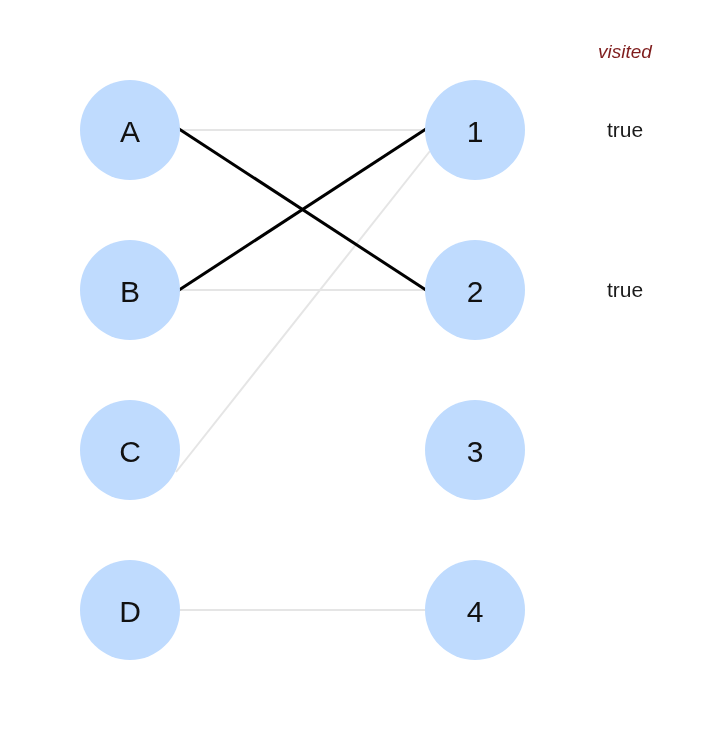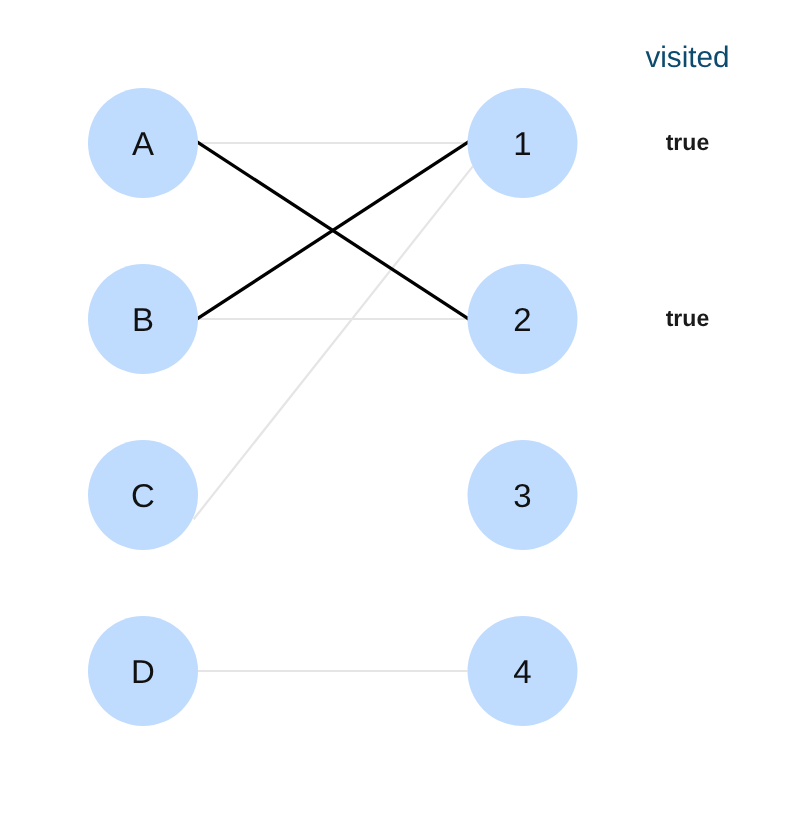--- a/index.html
+++ b/index.html
@@ -38,33 +38,33 @@
     font-family: "Liberation Sans", sans-serif;
     font-size: 30px;
     fill: #111111;
     text-anchor: middle;
     dominant-baseline: central;
     user-select: none;
   }
   .col-header {
     position: absolute;
     font-family: "Liberation Sans", sans-serif;
-    font-size: 27px;
-    color: #0c4a6e;
+    font-size: 19px;
+    color: #7f1d1d;
     white-space: nowrap;
     transform: translate(-50%, -50%);
+    font-style: italic;
   }
   .visited-value {
     position: absolute;
     font-family: "Liberation Sans", sans-serif;
     font-size: 21px;
     color: #1a1a1a;
     white-space: nowrap;
     transform: translate(-50%, -50%);
-    font-weight: bold;
   }
 </style>
 </head>
 <body>
 
 <div id="stage">
 
   <svg class="graph" viewBox="0 0 720 740">
     <g id="edge-layer">
         <line x1="180" y1="130" x2="425" y2="130" stroke="#e5e5e5" stroke-width="2" stroke-linecap="butt"></line>

